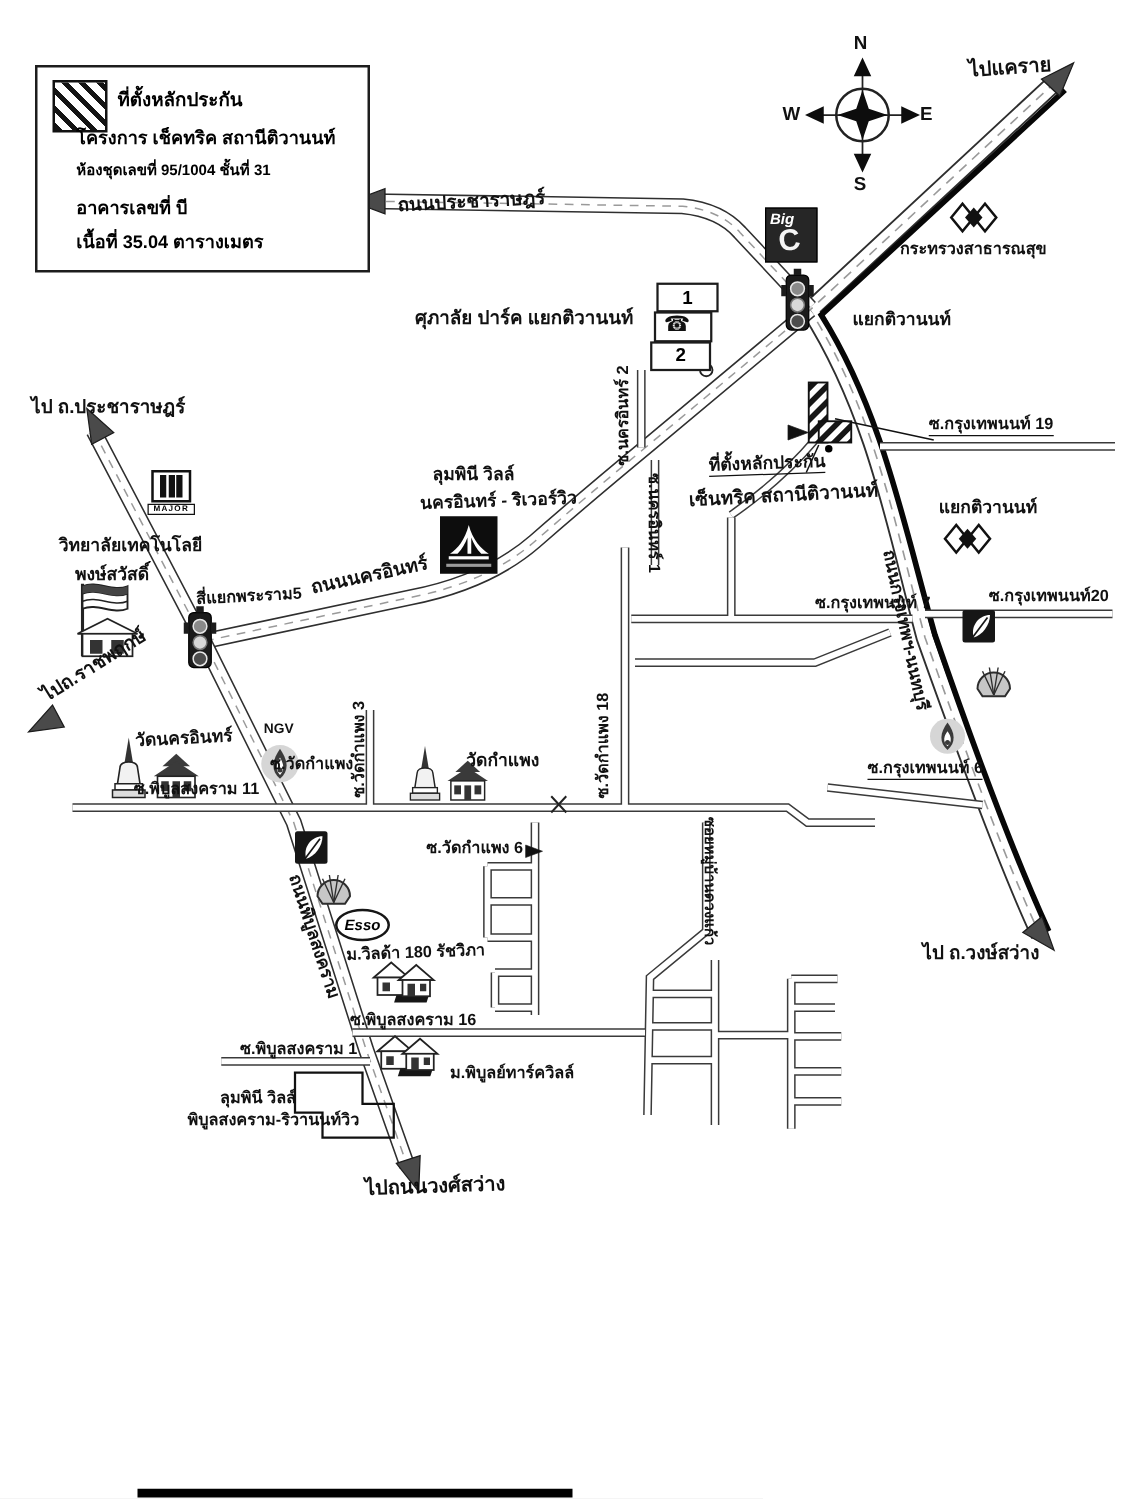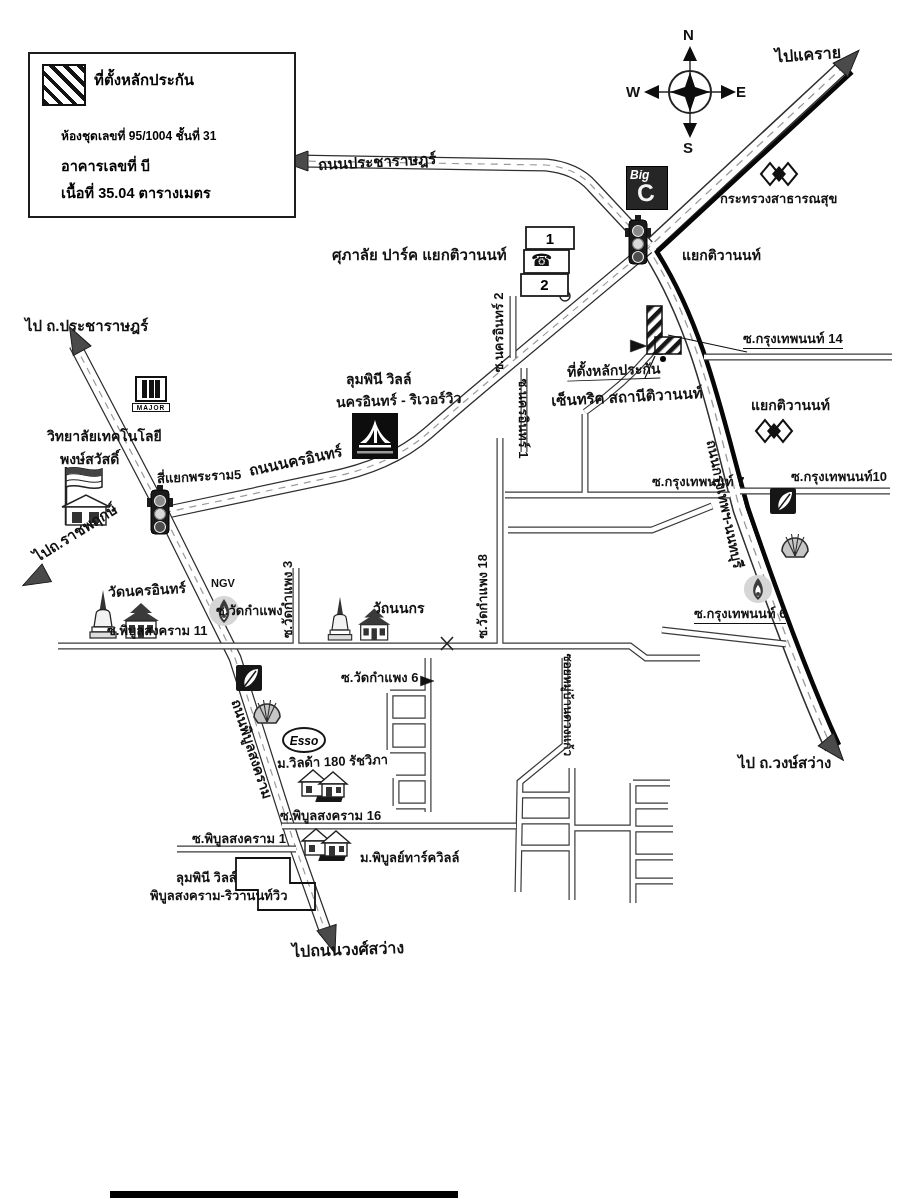--- a/index.html
+++ b/index.html
@@ -21,21 +21,21 @@
     border:2px solid #1d1d1d;z-index:4;background:#fff;}
   #legend .hatch{position:absolute;left:12px;top:10px;width:40px;height:38px;
     border:2px solid #111;
     background:repeating-linear-gradient(45deg,#141414 0 4px,#fff 4px 10px);}
   #legend .l1{position:absolute;left:64px;top:14px;font-size:15px;font-weight:bold;}
   #legend .l2{position:absolute;left:31px;top:44px;font-size:14.5px;font-weight:bold;}
   #legend .l3{position:absolute;left:31px;top:72px;font-size:12px;font-weight:bold;}
   #legend .l4{position:absolute;left:31px;top:100px;font-size:14.5px;font-weight:bold;}
   #legend .l5{position:absolute;left:31px;top:127px;font-size:14.5px;font-weight:bold;}
   
-  .chip{position:absolute;z-index:3;margin-left:14px;}
+  .chip{position:absolute;z-index:3;}
   #bigc{left:612px;top:166px;width:40px;height:42px;background:#262626;border:1px solid #000;}
   #bigc .t{position:absolute;left:3px;top:1px;color:#fff;font-style:italic;
     font-weight:bold;font-size:12px;}
   #bigc .c{position:absolute;left:10px;top:12px;color:#f4f4f4;font-weight:bold;
     font-size:24px;transform:rotate(-8deg);}
   #esso{left:268px;top:727px;width:40px;height:22px;border:2.5px solid #161616;
     border-radius:50%;text-align:center;background:#fff;}
   #esso .t{font-style:italic;font-weight:bold;font-size:12px;position:relative;top:2px;text-align:center;}
   #major{left:118px;top:376px;width:38px;text-align:center;}
   #major .box{width:32px;height:26px;margin:0 auto;border:2px solid #111;display:flex;
@@ -313,20 +313,21 @@
       <rect x="29" y="15" width="6" height="10" fill="#333"></rect>
       <rect x="39" y="15" width="5" height="6" fill="#333"></rect>
     </g>
 
     <path d="M236,858 L290,858 L290,883 L315,883 L315,910 L258,910 L258,890 L236,890 Z" fill="none" stroke="#111" stroke-width="1.8"></path>
   </svg>
 
   <div id="legend">
     <div class="hatch"></div>
     <div class="l1">ที่ตั้งหลักประกัน</div>
+    <div class="l2">โครงการ เช็คทริค สถานีติวานนท์</div>
     <div class="l3">ห้องชุดเลขที่ 95/1004 ชั้นที่ 31</div>
     <div class="l4">อาคารเลขที่ บี</div>
     <div class="l5">เนื้อที่ 35.04 ตารางเมตร</div>
   </div>
 
   <div class="lbl f15" style="left:683px;top:26px">N</div>
   <div class="lbl f15" style="left:626px;top:83px">W</div>
   <div class="lbl f15" style="left:736px;top:83px">E</div>
   <div class="lbl f15" style="left:683px;top:139px">S</div>
 
@@ -336,22 +337,22 @@
   <div class="lbl f15" style="left:738px;top:754px">ไป ถ.วงษ์สว่าง</div>
   <div class="lbl f16" style="left:292px;top:941px;transform:rotate(-2deg)">ไปถนนวงศ์สว่าง</div>
 
   <div class="lbl f15" style="left:318px;top:153px;transform:rotate(-3deg)">ถนนประชาราษฎร์</div>
   <div class="lbl f15" style="left:248px;top:452px;transform:rotate(-12deg)">ถนนนครอินทร์</div>
   <div class="lbl f14 vlabel" style="left:635px;top:496px;width:180px;transform:rotate(78deg)">ถนนกรุงเทพฯ-นนทบุรี</div>
   <div class="lbl f14 vlabel" style="left:172px;top:741px;width:160px;transform:rotate(72deg)">ถนนพิบูลสงคราม</div>
 
   <div class="lbl f13 vlabel" style="left:453px;top:325px;width:92px;transform:rotate(-90deg)">ซ.นครอินทร์ 2</div>
   <div class="lbl f13 vlabel" style="left:477px;top:411px;width:92px;transform:rotate(90deg)">ซ.นครอินทร์ 1</div>
-  <div class="lbl f13 ul" style="left:743px;top:332px">ซ.กรุงเทพนนท์ 14</div>
-  <div class="lbl f13" style="left:791px;top:470px">ซ.กรุงเทพนนท์10</div>
+  <div class="lbl f13 ul" style="left:743px;top:332px">ซ.กรุงเทพนนท์ 19</div>
+  <div class="lbl f13" style="left:791px;top:470px">ซ.กรุงเทพนนท์20</div>
   <div class="lbl f13" style="left:652px;top:475px">ซ.กรุงเทพนนท์ 7</div>
   <div class="lbl f13 ul" style="left:694px;top:607px">ซ.กรุงเทพนนท์ 6</div>
   <div class="lbl f13" style="left:107px;top:624px">ซ.พิบูลสงคราม 11</div>
   <div class="lbl f13" style="left:280px;top:809px">ซ.พิบูลสงคราม 16</div>
   <div class="lbl f13" style="left:192px;top:832px">ซ.พิบูลสงคราม 1</div>
   <div class="lbl f13" style="left:216px;top:604px">ซ.วัดกำแพง</div>
   <div class="lbl f13 vlabel" style="left:242px;top:592px;width:92px;transform:rotate(-90deg)">ซ.วัดกำแพง 3</div>
   <div class="lbl f13 vlabel" style="left:437px;top:589px;width:92px;transform:rotate(-90deg)">ซ.วัดกำแพง 18</div>
   <div class="lbl f13" style="left:341px;top:671px">ซ.วัดกำแพง 6</div>
   <div class="lbl f12 vlabel" style="left:497px;top:698px;width:140px;transform:rotate(90deg)">ซอยหมู่บ้านดวงแก้ว</div>
@@ -361,21 +362,21 @@
   <div class="lbl f14" style="left:751px;top:397px">แยกติวานนท์</div>
   <div class="lbl f13" style="left:720px;top:192px">กระทรวงสาธารณสุข</div>
   <div class="lbl f13" style="left:157px;top:470px;transform:rotate(-3deg)">สี่แยกพระราม5</div>
   <div class="lbl f14 ul" style="left:567px;top:362px;transform:rotate(-2deg)">ที่ตั้งหลักประกัน</div>
   <div class="lbl f15" style="left:551px;top:388px;transform:rotate(-3deg)">เซ็นทริค สถานีติวานนท์</div>
   <div class="lbl f14" style="left:346px;top:371px">ลุมพินี วิลล์</div>
   <div class="lbl f14" style="left:336px;top:392px;transform:rotate(-2deg)">นครอินทร์ - ริเวอร์วิว</div>
   <div class="lbl f14" style="left:47px;top:428px">วิทยาลัยเทคโนโลยี</div>
   <div class="lbl f14" style="left:60px;top:451px">พงษ์สวัสดิ์</div>
   <div class="lbl f14" style="left:108px;top:582px;transform:rotate(-3deg)">วัดนครอินทร์</div>
-  <div class="lbl f14" style="left:373px;top:600px">วัถนนกร</div>
+  <div class="lbl f14" style="left:373px;top:600px">วัดกำแพง</div>
   <div class="lbl f13" style="left:277px;top:755px;transform:rotate(-2deg)">ม.วิลด้า 180 รัชวิภา</div>
   <div class="lbl f13" style="left:360px;top:851px">ม.พิบูลย์ทาร์ควิลล์</div>
   <div class="lbl f13" style="left:176px;top:871px">ลุมพินี วิลล์</div>
   <div class="lbl f13" style="left:150px;top:889px">พิบูลสงคราม-ริวานนท์วิว</div>
 
   <div class="num" style="left:526px;top:230px;width:48px">1</div>
   <div class="num" style="left:521px;top:276px;width:47px">2</div>
   <div id="phone">☎</div>
 
   <div id="bigc" class="chip">

